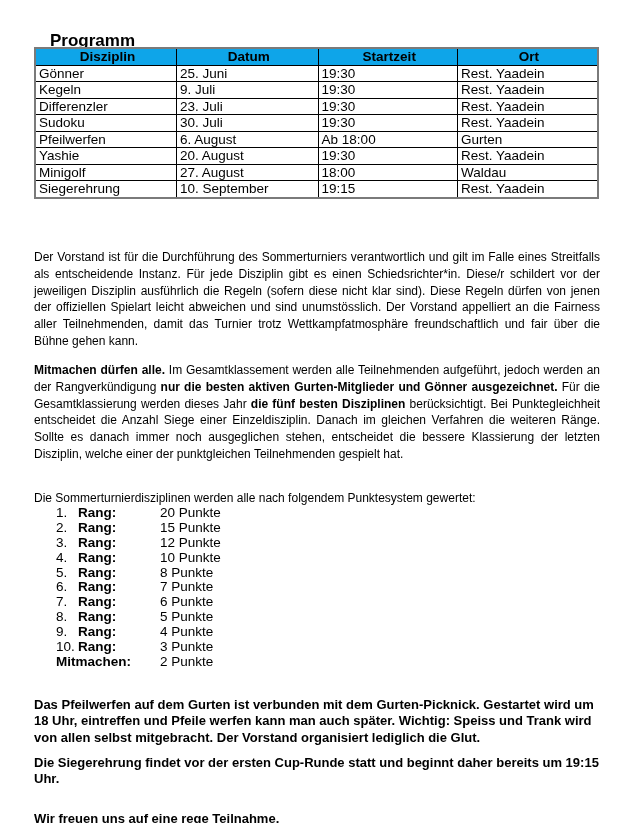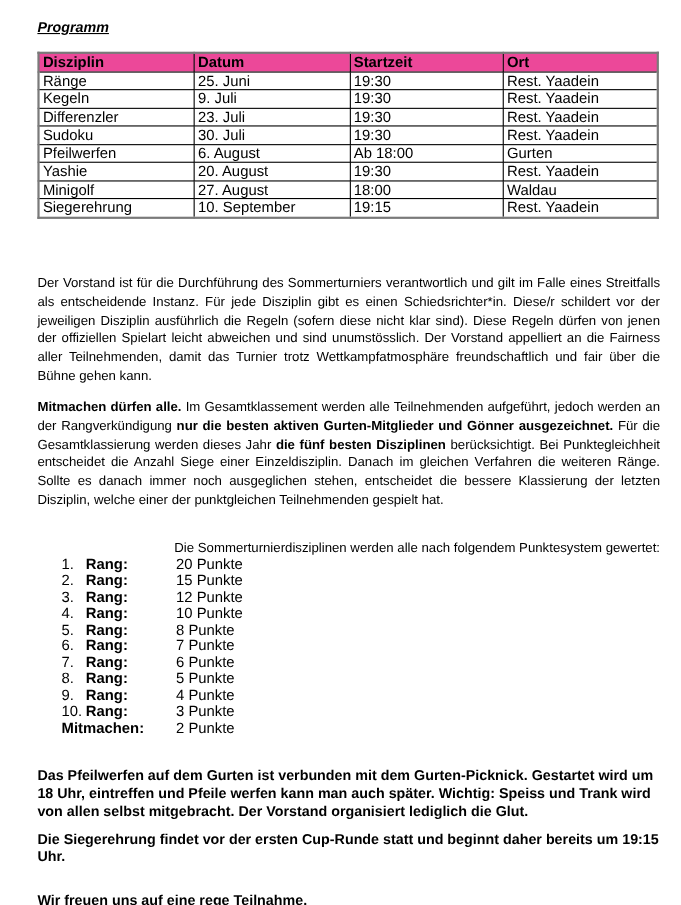--- a/index.html
+++ b/index.html
@@ -2,47 +2,46 @@
 <html><head>
 <meta charset="utf-8">
 <style>
   html, body { margin: 0; padding: 0; background: #ffffff; }
   body {
     width: 619px; height: 823px; position: relative; overflow: hidden;
     font-family: "Liberation Sans", sans-serif; color: #000;
   }
   .page { position: absolute; left: 34px; top: 0; width: 566px; }
   h1.title {
-    position: absolute; left: 0; top: 14px; margin: 0;
-    font-size: 13px; font-weight: bold; text-decoration: underline;
+    position: absolute; left: 0; top: 14px; margin: 16px;
+    font-size: 17px; font-weight: bold; text-decoration: underline;
     line-height: 22px;
-    font-style: italic;
   }
   table.program {
     position: absolute; left: 0; top: 47px; width: 565px;
     border-collapse: collapse; font-size: 13.5px; line-height: 15px;
     border: 2px solid #7a7a7a;
   }
   table.program th, table.program td {
     border: 1px solid #000; padding: 0 0 0 3px; text-align: left;
     height: 15.5px; white-space: nowrap;
   }
-  table.program th { background: #ec4899; font-weight: bold; }
+  table.program th { background: #0ea5e9; font-weight: bold; text-align: center; }
   table.program col.c1 { width: 142px; }
   table.program col.c2 { width: 142px; }
   table.program col.c3 { width: 140px; }
   table.program col.c4 { width: 141px; }
   .para {
     position: absolute; left: 0; width: 566px; margin: 0;
     font-size: 12px; line-height: 16.8px; text-align: justify;
   }
   .para b { font-weight: bold; }
   #p1 { top: 249px; }
   #p2 { top: 362px; }
-  #p3 { top: 490px; text-align: right; }
+  #p3 { top: 490px; text-align: left; }
   .points {
     position: absolute; left: 0; top: 506px; font-size: 13.5px; line-height: 14.9px;
   }
   .pt-row { display: flex; height: 14.9px; }
   .pt-num { width: 22px; padding-left: 22px; }
   .pt-label { width: 82px; font-weight: bold; }
   .pt-row.mitmachen .pt-label { padding-left: 22px; width: 104px; }
   .small {
     position: absolute; left: 0; width: 566px; margin: 0;
     font-size: 13px; line-height: 16.3px; font-weight: bold;
@@ -67,21 +66,21 @@
     <thead>
       <tr>
         <th>Disziplin</th>
         <th>Datum</th>
         <th>Startzeit</th>
         <th>Ort</th>
       </tr>
     </thead>
     <tbody id="program-body">
         <tr>
-          <td>Ränge</td>
+          <td>Gönner</td>
           <td>25. Juni</td>
           <td>19:30</td>
           <td>Rest. Yaadein</td>
         </tr>
         <tr>
           <td>Kegeln</td>
           <td>9. Juli</td>
           <td>19:30</td>
           <td>Rest. Yaadein</td>
         </tr>

